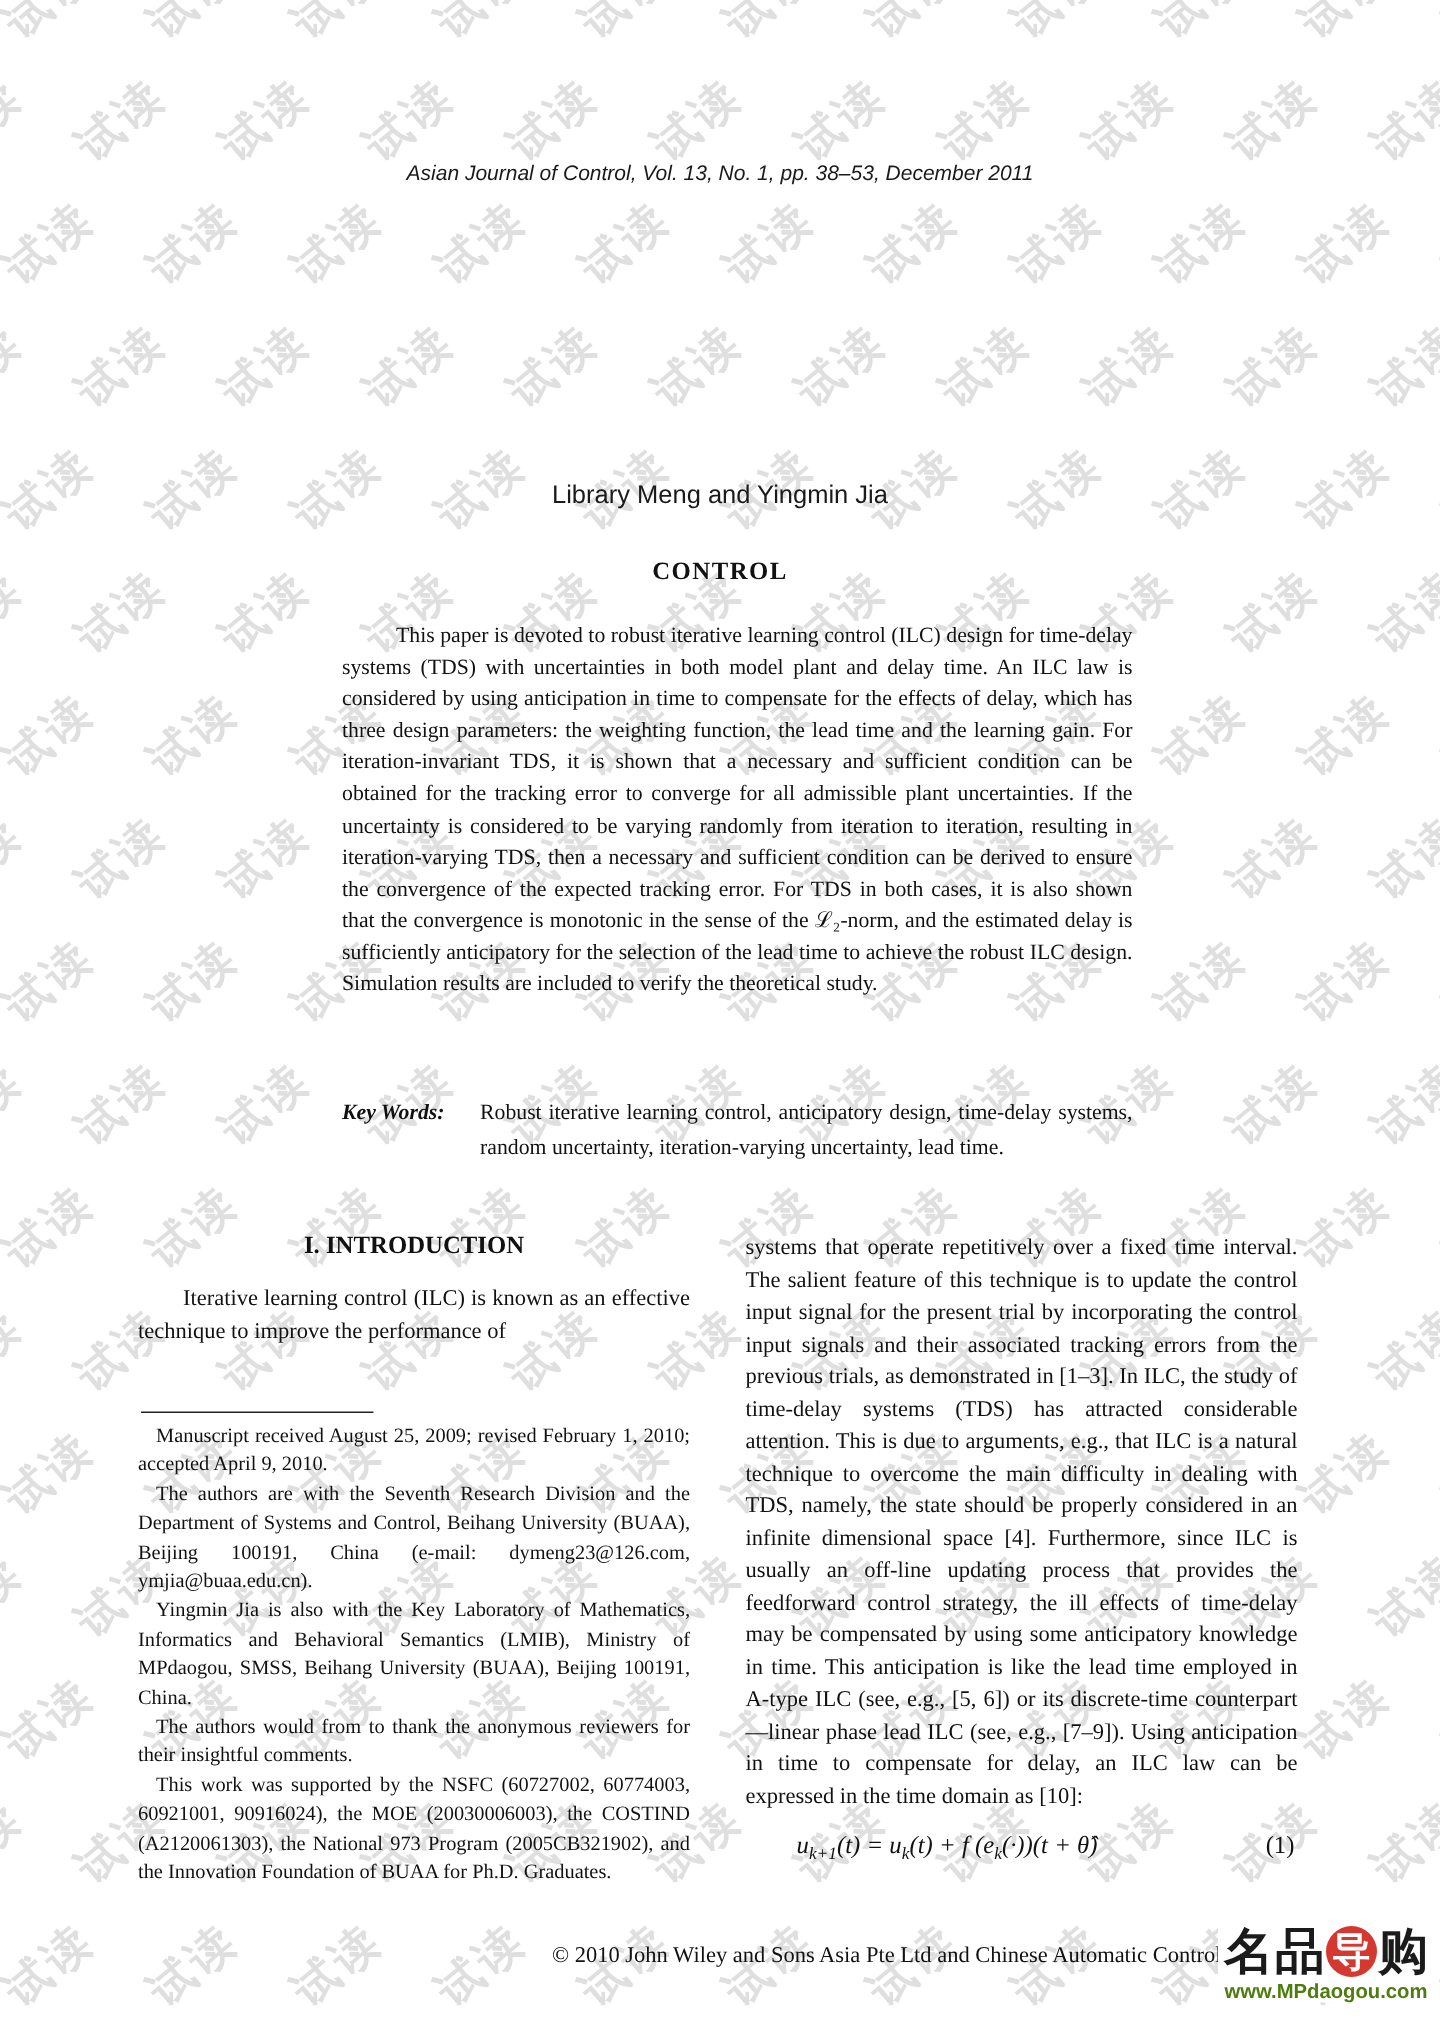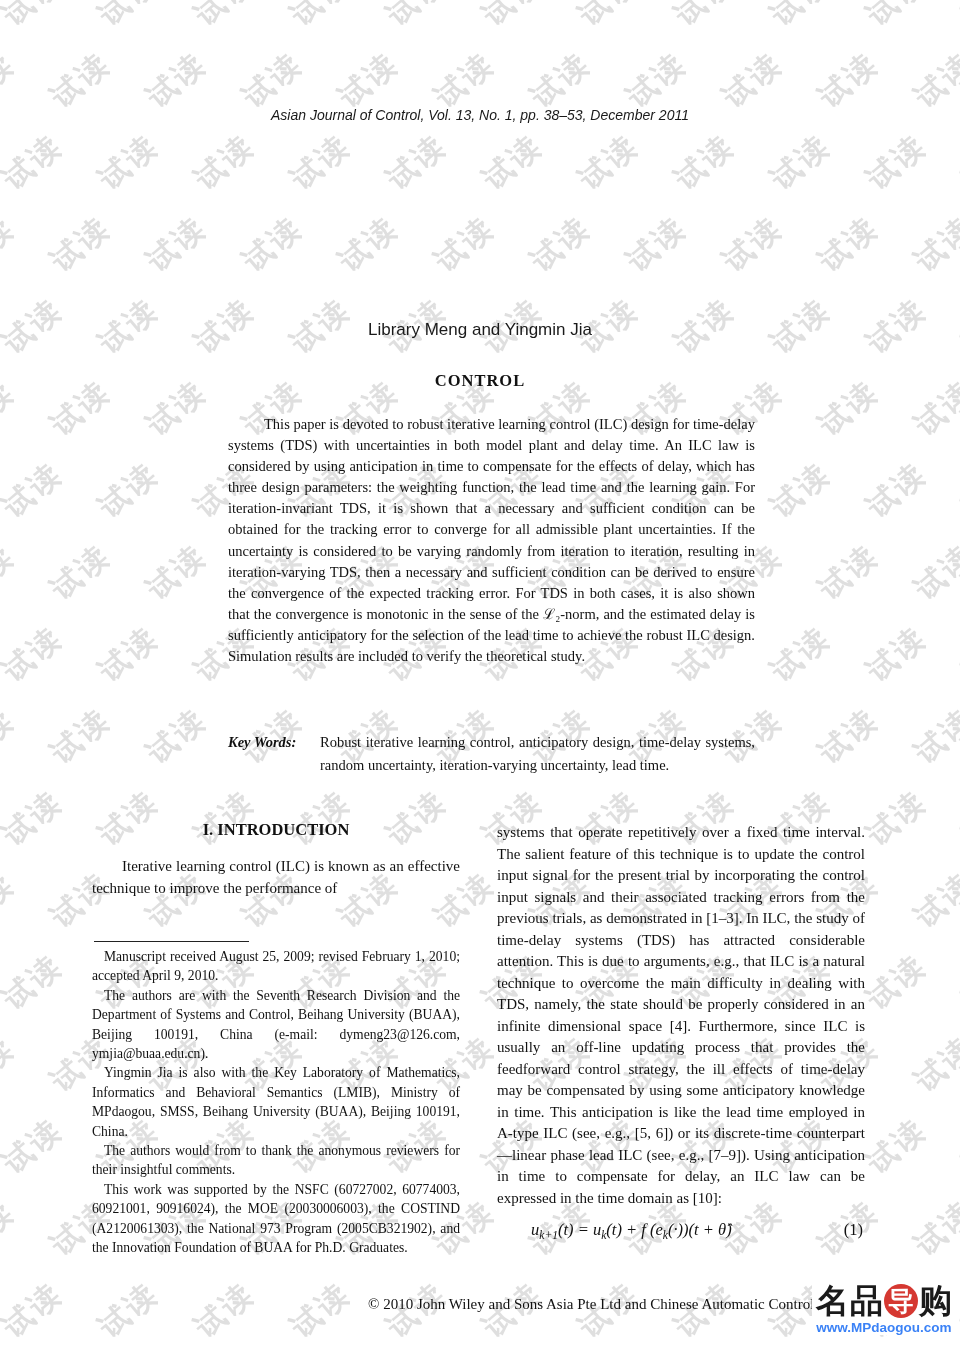--- a/index.html
+++ b/index.html
@@ -183,21 +183,21 @@
     width: 34px;
     height: 34px;
     line-height: 34px;
     border-radius: 50%;
     font-size: 26px;
   }
   .logo-url {
     font-family: "Liberation Sans", sans-serif;
     font-weight: bold;
     font-size: 13.5px;
-    color: #3b82f6;
+    color: #4d7c0f;
     margin-top: 1px;
   }
 </style>
 </head>
 <body>
 
 <div id="page">
 
   <div id="wm-layer">
       <span class="wm" style="left: 0px; top: -22px;">试读</span>

